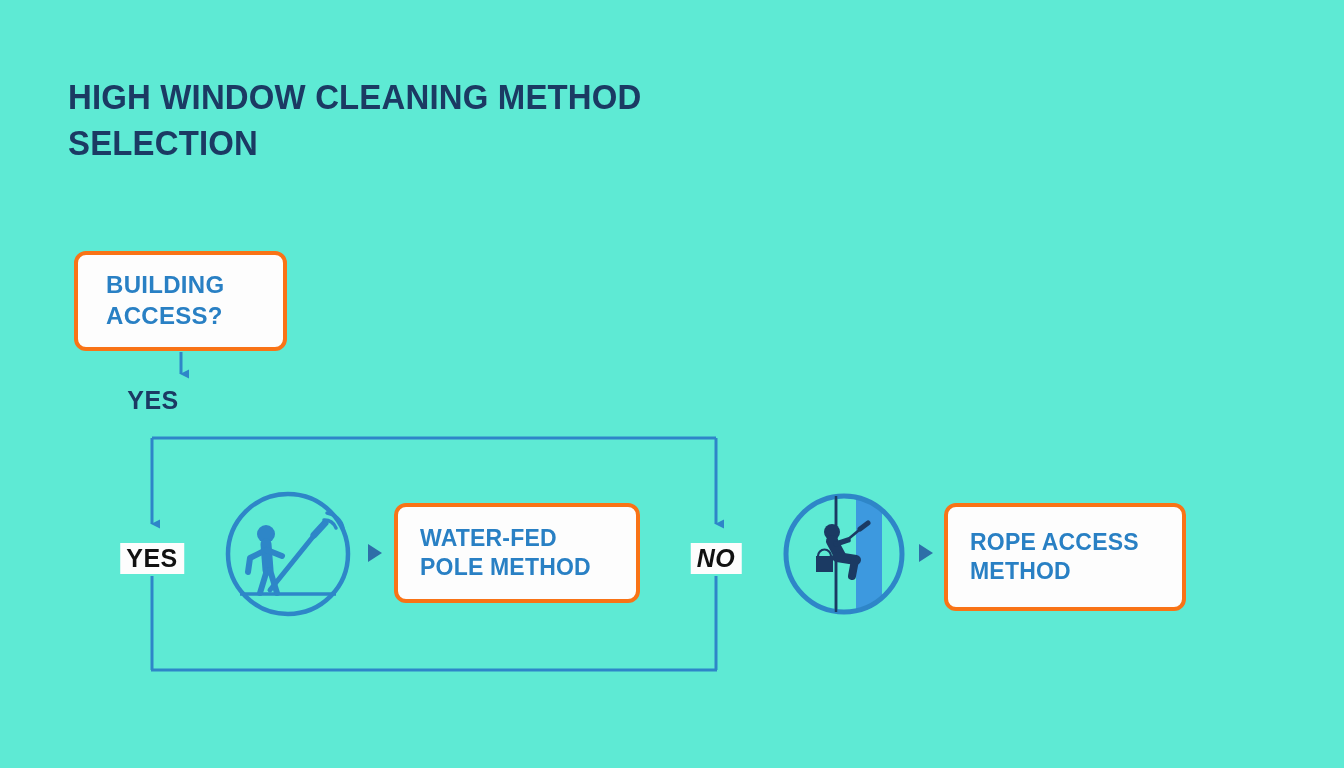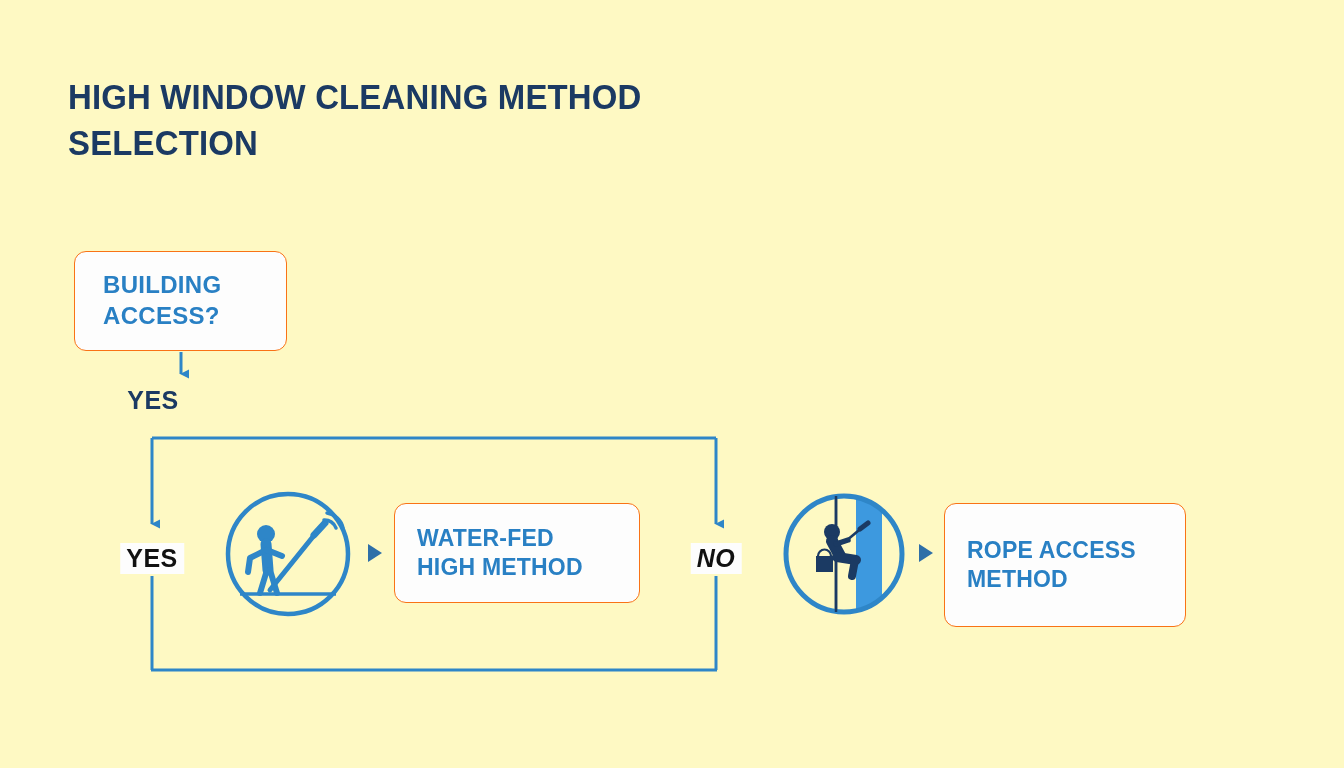--- a/index.html
+++ b/index.html
@@ -10,21 +10,21 @@
     width: 1344px;
     height: 768px;
     background: #fdfdfd;
     font-family: "Liberation Sans", sans-serif;
     overflow: hidden;
   }
   #canvas {
     position: relative;
     width: 1344px;
     height: 768px;
-    background: #fef9c3;
+    background: #5eead4;
   }
 
   
   #page-title {
     position: absolute;
     left: 68px;
     top: 74px;
     width: 760px;
     font-size: 35px;
     font-weight: bold;
@@ -33,21 +33,21 @@
     color: #1b3a63;
     white-space: pre-line;
     transform: scaleX(0.94);
     transform-origin: left top;
   }
 
   
   .node-box {
     position: absolute;
     box-sizing: border-box;
-    border: 1px solid #f97316;
+    border: 4px solid #f97316;
     border-radius: 12px;
     background: #fdfdfd;
     display: flex;
     align-items: center;
     color: #2980c4;
     font-weight: bold;
     line-height: 1.28;
     white-space: pre-line;
   }
 
@@ -68,21 +68,21 @@
     height: 100px;
     padding-left: 22px;
     font-size: 23px;
     letter-spacing: 0.2px;
   }
 
   #node-rope-access {
     left: 944px;
     top: 503px;
     width: 242px;
-    height: 124px;
+    height: 108px;
     padding-left: 22px;
     font-size: 23px;
     letter-spacing: 0.2px;
   }
 
   
   .branch-label {
     position: absolute;
     font-weight: bold;
     letter-spacing: 0.5px;
@@ -236,18 +236,18 @@
 
   <svg class="tri-arrow" id="arrow-to-wfp" viewBox="0 0 18 22">
     <path d="M2,2 L16,11 L2,20 Z" fill="#2e6fa8"></path>
   </svg>
 
   <svg class="tri-arrow" id="arrow-to-rope" viewBox="0 0 18 22">
     <path d="M2,2 L16,11 L2,20 Z" fill="#2e6fa8"></path>
   </svg>
 
   <div class="node-box" id="node-water-fed-pole">WATER-FED
-HIGH METHOD</div>
+POLE METHOD</div>
 
   <div class="node-box" id="node-rope-access">ROPE ACCESS
 METHOD</div>
 
 </div>
 
 </body></html>

